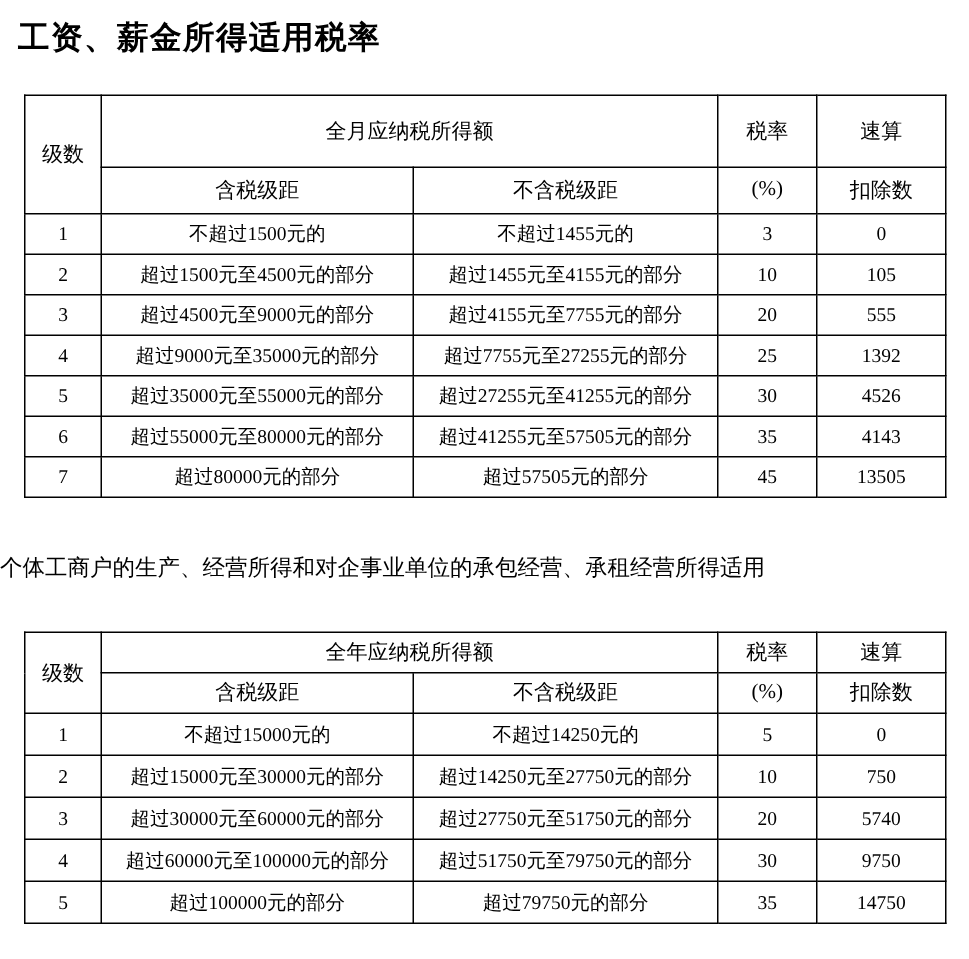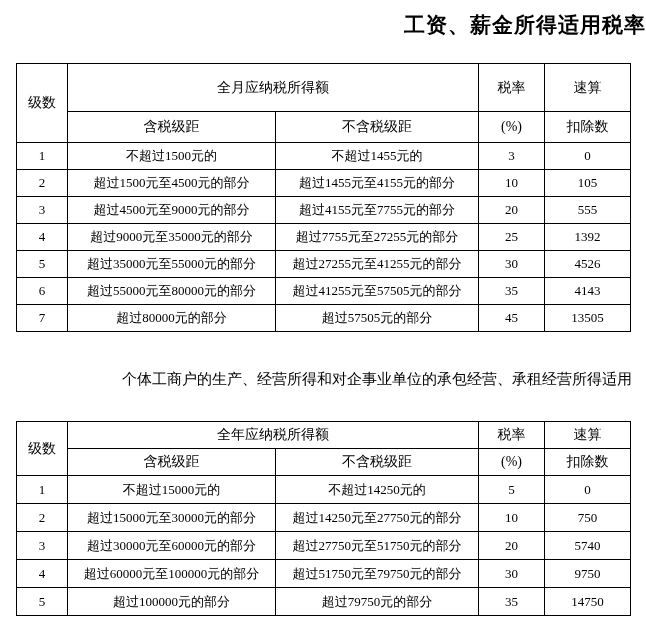--- a/index.html
+++ b/index.html
@@ -15,29 +15,30 @@
     height: 639px;
     background: #ffffff;
     overflow: hidden;
   }
   .doc-title {
     margin: 0;
     padding-top: 13px;
     font-size: 21px;
     line-height: 24px;
     font-weight: bold;
-    text-align: right;
+    text-align: left;
     letter-spacing: 1px;
+    padding-left: 12px;
   }
   .section-title {
-    margin: 38px 14px 0 0;
+    margin: 38px 4px 0 0;
     font-size: 15px;
     line-height: 18px;
     font-weight: normal;
-    text-align: right;
+    text-align: left;
   }
   table.tax-table {
     border-collapse: collapse;
     table-layout: fixed;
     margin-left: 16px;
     width: 614px;
     background: #ffffff;
   }
   table.tax-table th,
   table.tax-table td {

